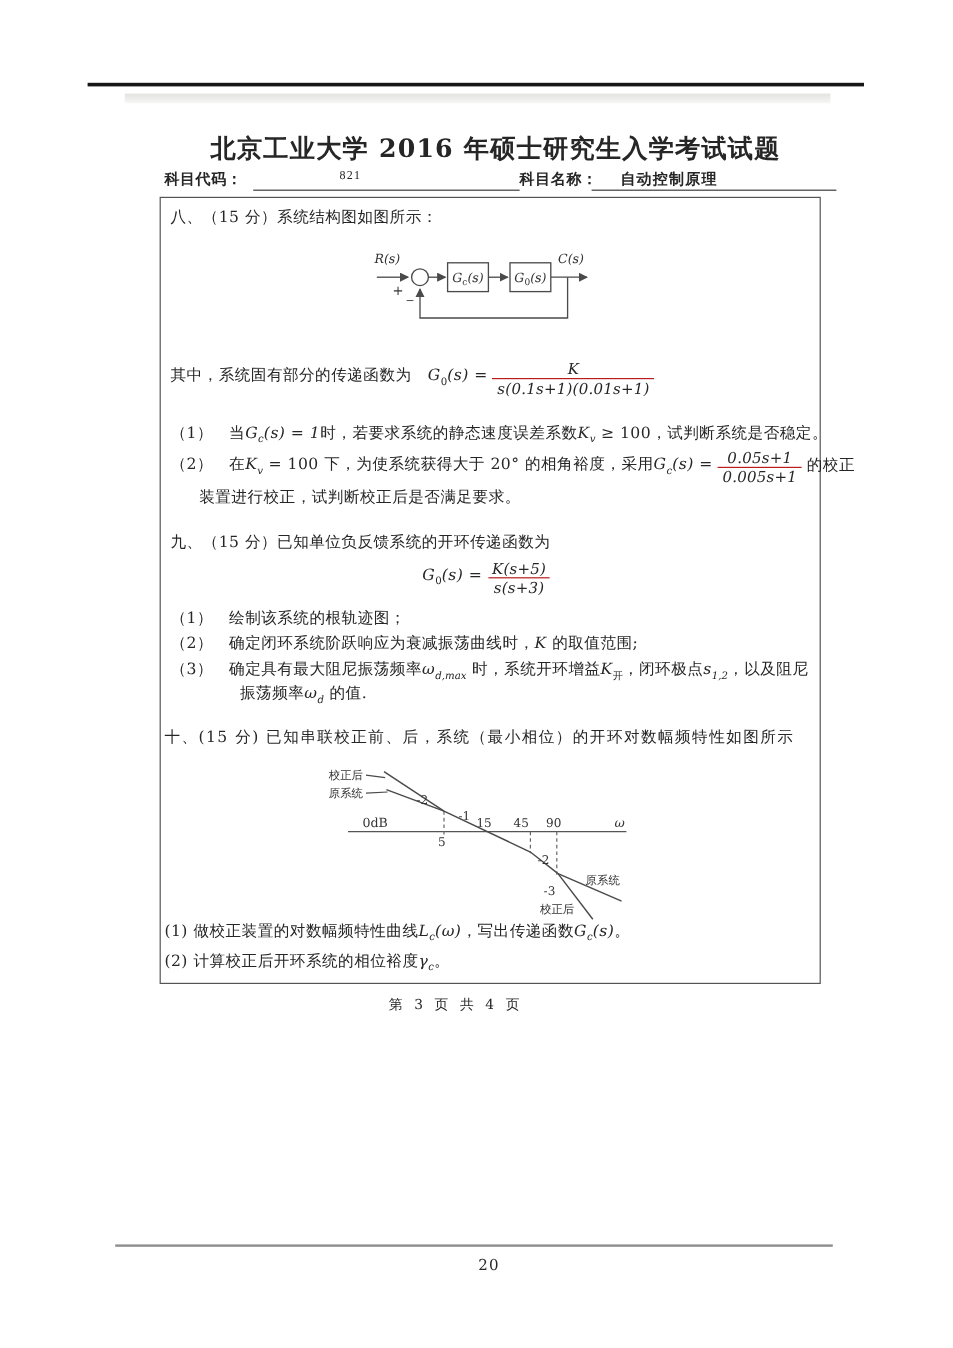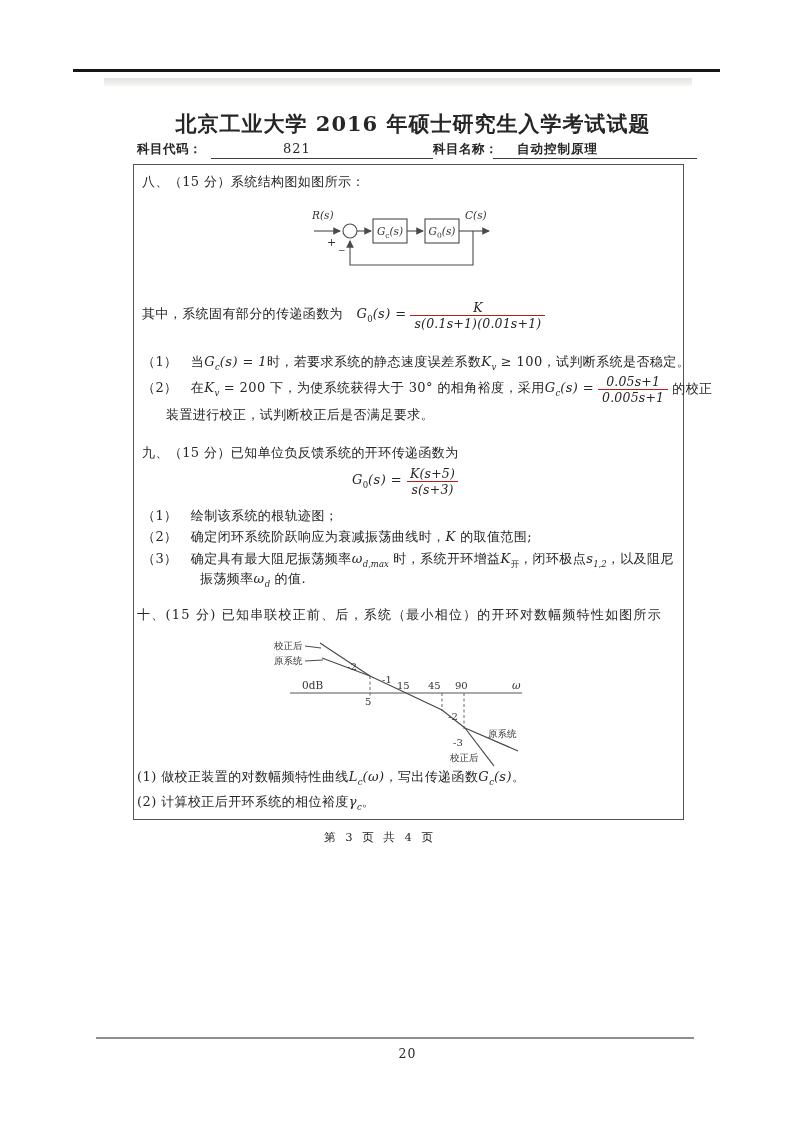--- a/index.html
+++ b/index.html
@@ -3,21 +3,21 @@
 <meta charset="utf-8">
 <style>
   html,body{margin:0;padding:0;background:#ffffff;}
   #page{position:relative;width:794px;height:1123px;background:#ffffff;overflow:hidden;
         font-family:"DejaVu Serif","Liberation Serif",serif;color:#262626;}
   .abs{position:absolute;}
   .rule-top{background:#161616;}
   .scan-shadow{background:linear-gradient(180deg,#d9d9d6,#f4f4f1);opacity:.75;filter:blur(.6px);}
   .title{font-weight:bold;font-size:21px;letter-spacing:1px;text-align:center;white-space:nowrap;}
   .hdr{font-size:12.5px;font-weight:bold;white-space:nowrap;letter-spacing:.5px;}
-  .hdr-val{font-size:13px;white-space:nowrap;letter-spacing:1px;}
+  .hdr-val{font-size:10px;white-space:nowrap;letter-spacing:1px;font-family:Liberation Serif, serif;}
   .uline{border-bottom:1.2px solid #3d3d3d;height:16px;}
   .main-box{border:1.2px solid #555;}
   .runs{font-size:13px;white-space:nowrap;letter-spacing:.4px;line-height:1.25;}
   .runs sub{font-size:8.5px;letter-spacing:0;}
   .it{font-style:italic;}
   .mathrow{display:flex;align-items:center;}
   .frac{display:inline-flex;flex-direction:column;align-items:center;font-style:italic;
         font-size:12.5px;line-height:1.2;margin:0 4px;letter-spacing:.2px;}
   .frac .num{padding:0 4px;}
   .frac .den{border-top:1px solid #b91c1c;padding:0 4px;}
@@ -76,21 +76,21 @@
     <span><span>其中，系统固有部分的传递函数为　</span><span class="it">G</span><sub>0</sub><span class="it">(s)</span><span> = </span></span>
     <span class="frac">
       <span class="num">K</span>
       <span class="den">s(0.1s+1)(0.01s+1)</span>
     </span>
   </div>
 
   <div class="abs runs" style="left:142px;top:354px;"><span>（1）　当</span><span class="it">G</span><sub class="it">c</sub><span class="it">(s) = 1</span><span>时，若要求系统的静态速度误差系数</span><span class="it">K</span><sub class="it">v</sub><span> ≥ 100，试判断系统是否稳定。</span></div>
 
   <div class="abs runs mathrow" style="left:142px;top:374px;">
-    <span><span>（2）　在</span><span class="it">K</span><sub class="it">v</sub><span> = 200 下，为使系统获得大于 30° 的相角裕度，采用</span><span class="it">G</span><sub class="it">c</sub><span class="it">(s) =</span></span>
+    <span><span>（2）　在</span><span class="it">K</span><sub class="it">v</sub><span> = 100 下，为使系统获得大于 20° 的相角裕度，采用</span><span class="it">G</span><sub class="it">c</sub><span class="it">(s) =</span></span>
     <span class="frac">
       <span class="num">0.05s+1</span>
       <span class="den">0.005s+1</span>
     </span>
     <span><span>的校正</span></span>
   </div>
   <div class="abs runs" style="left:166px;top:407px;"><span>装置进行校正，试判断校正后是否满足要求。</span></div>
 
   <div class="abs runs" style="left:142px;top:445px;"><span>九、（15 分）已知单位负反馈系统的开环传递函数为</span></div>
 

